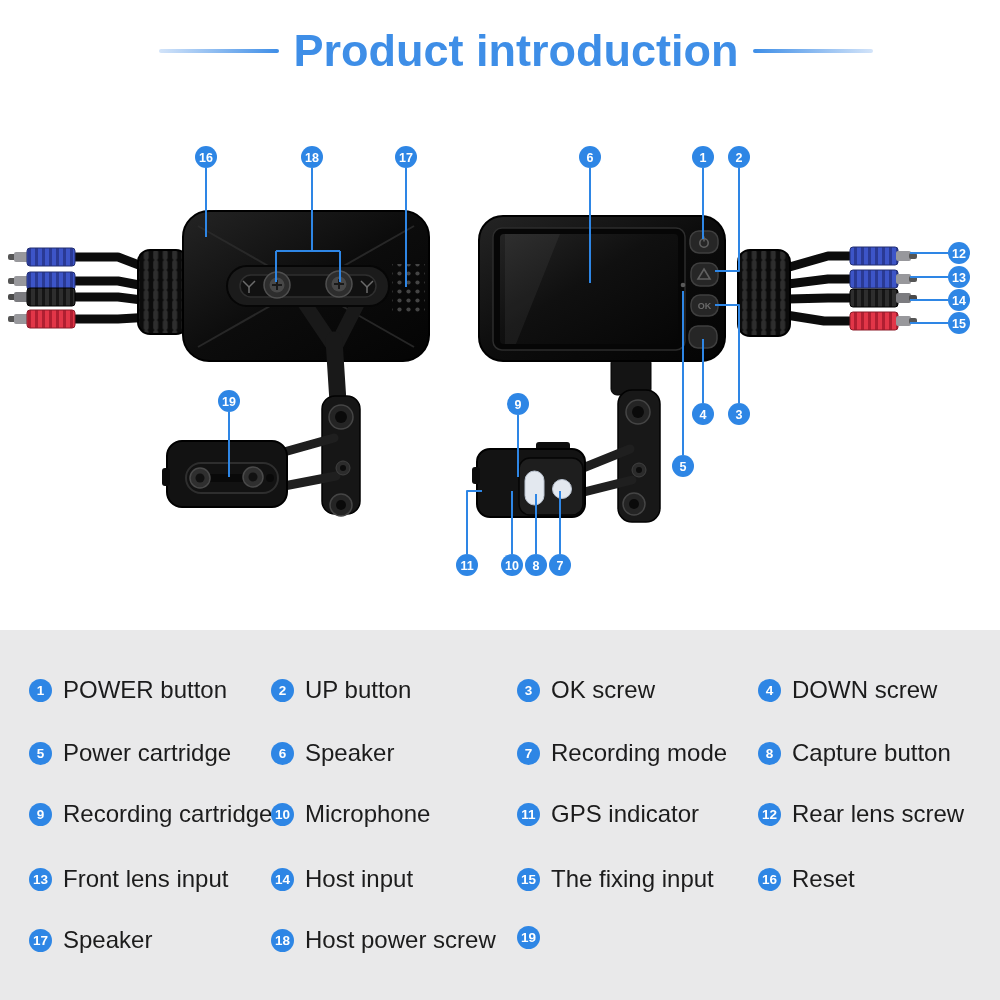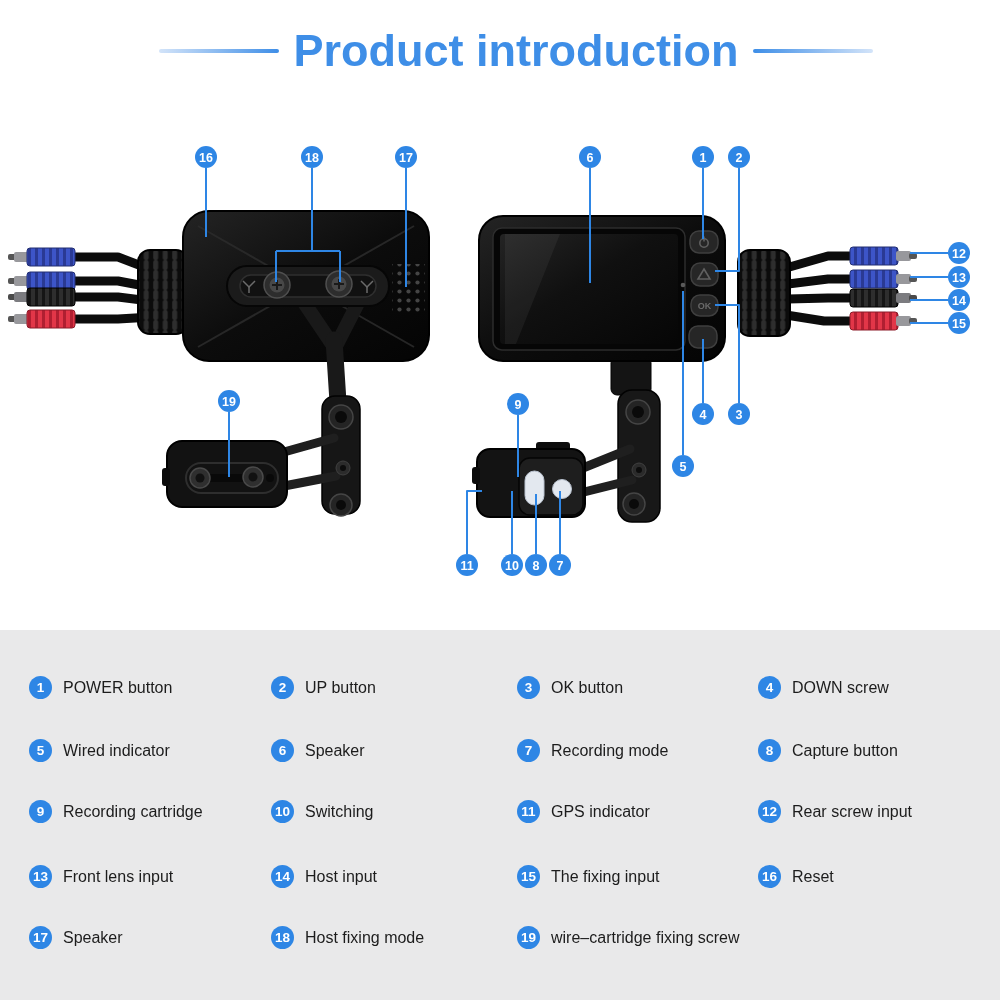--- a/index.html
+++ b/index.html
@@ -15,21 +15,21 @@
   
   #diagram-svg{position:absolute;top:0;left:0;}
   .badge-num{font-family:"Liberation Sans",sans-serif;font-size:12.5px;font-weight:bold;fill:#ffffff;}
   .ok-glyph{font-family:"Liberation Sans",sans-serif;font-size:9px;font-weight:bold;fill:#6a6a6a;}
   
   .legend{position:absolute;top:630px;left:0;width:1000px;height:370px;background:#E9E9EA;}
   .legend-item{position:absolute;display:flex;align-items:center;gap:11px;white-space:nowrap;}
   .legend-badge{width:23px;height:23px;border-radius:50%;background:#2E86E5;color:#fff;
                 font-size:13.5px;font-weight:bold;display:flex;align-items:center;
                 justify-content:center;flex:0 0 auto;}
-  .legend-label{font-size:16px;color:#1c1c1c;text-align:right;}
+  .legend-label{font-size:24px;color:#1c1c1c;text-align:right;}
 </style>
 </head>
 <body>
 
 <div class="page">
 
   <div class="title-row">
     <span class="title-line left"></span>
     <h1 class="page-title">Product introduction</h1>
     <span class="title-line right"></span>
@@ -332,57 +332,57 @@
       <div class="legend-item" style="left: 29px; top: 46px;">
         <span class="legend-badge">1</span>
         <span class="legend-label">POWER button</span>
       </div>
       <div class="legend-item" style="left: 271px; top: 46px;">
         <span class="legend-badge">2</span>
         <span class="legend-label">UP button</span>
       </div>
       <div class="legend-item" style="left: 517px; top: 46px;">
         <span class="legend-badge">3</span>
-        <span class="legend-label">OK button</span>
+        <span class="legend-label">OK screw</span>
       </div>
       <div class="legend-item" style="left: 758px; top: 46px;">
         <span class="legend-badge">4</span>
         <span class="legend-label">DOWN screw</span>
       </div>
       <div class="legend-item" style="left: 29px; top: 109px;">
         <span class="legend-badge">5</span>
-        <span class="legend-label">Wired indicator</span>
+        <span class="legend-label">Power cartridge</span>
       </div>
       <div class="legend-item" style="left: 271px; top: 109px;">
         <span class="legend-badge">6</span>
         <span class="legend-label">Speaker</span>
       </div>
       <div class="legend-item" style="left: 517px; top: 109px;">
         <span class="legend-badge">7</span>
         <span class="legend-label">Recording mode</span>
       </div>
       <div class="legend-item" style="left: 758px; top: 109px;">
         <span class="legend-badge">8</span>
         <span class="legend-label">Capture button</span>
       </div>
       <div class="legend-item" style="left: 29px; top: 170px;">
         <span class="legend-badge">9</span>
         <span class="legend-label">Recording cartridge</span>
       </div>
       <div class="legend-item" style="left: 271px; top: 170px;">
         <span class="legend-badge">10</span>
-        <span class="legend-label">Switching</span>
+        <span class="legend-label">Microphone</span>
       </div>
       <div class="legend-item" style="left: 517px; top: 170px;">
         <span class="legend-badge">11</span>
         <span class="legend-label">GPS indicator</span>
       </div>
       <div class="legend-item" style="left: 758px; top: 170px;">
         <span class="legend-badge">12</span>
-        <span class="legend-label">Rear screw input</span>
+        <span class="legend-label">Rear lens screw</span>
       </div>
       <div class="legend-item" style="left: 29px; top: 235px;">
         <span class="legend-badge">13</span>
         <span class="legend-label">Front lens input</span>
       </div>
       <div class="legend-item" style="left: 271px; top: 235px;">
         <span class="legend-badge">14</span>
         <span class="legend-label">Host input</span>
       </div>
       <div class="legend-item" style="left: 517px; top: 235px;">
@@ -392,20 +392,19 @@
       <div class="legend-item" style="left: 758px; top: 235px;">
         <span class="legend-badge">16</span>
         <span class="legend-label">Reset</span>
       </div>
       <div class="legend-item" style="left: 29px; top: 296px;">
         <span class="legend-badge">17</span>
         <span class="legend-label">Speaker</span>
       </div>
       <div class="legend-item" style="left: 271px; top: 296px;">
         <span class="legend-badge">18</span>
-        <span class="legend-label">Host fixing mode</span>
+        <span class="legend-label">Host power screw</span>
       </div>
       <div class="legend-item" style="left: 517px; top: 296px;">
         <span class="legend-badge">19</span>
-        <span class="legend-label">wire–cartridge fixing screw</span>
       </div>
     </div>
 </div>
 
 </body></html>

